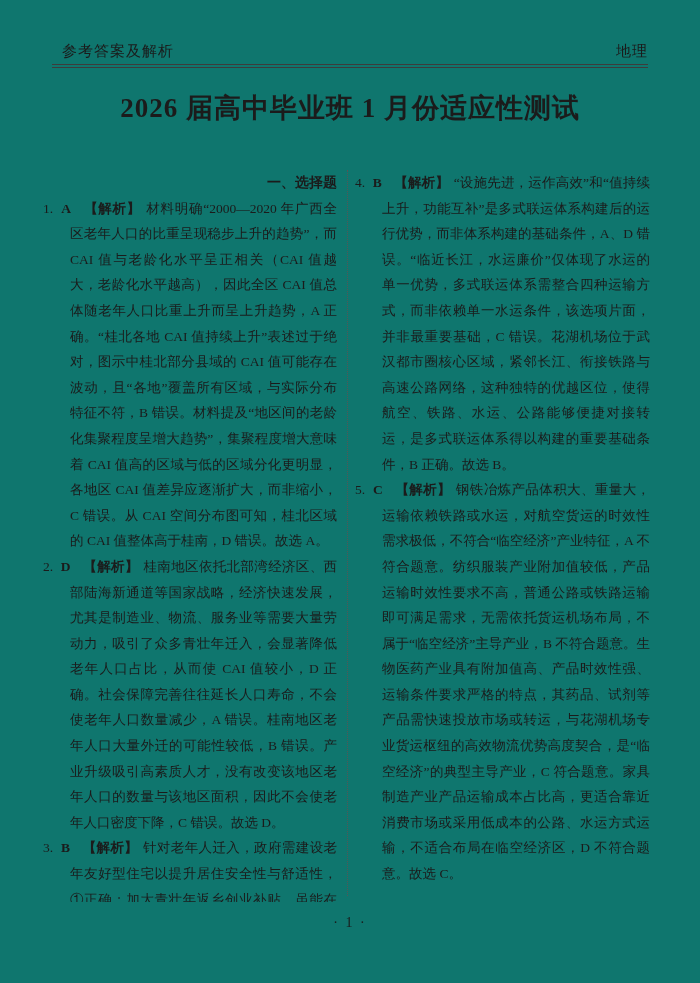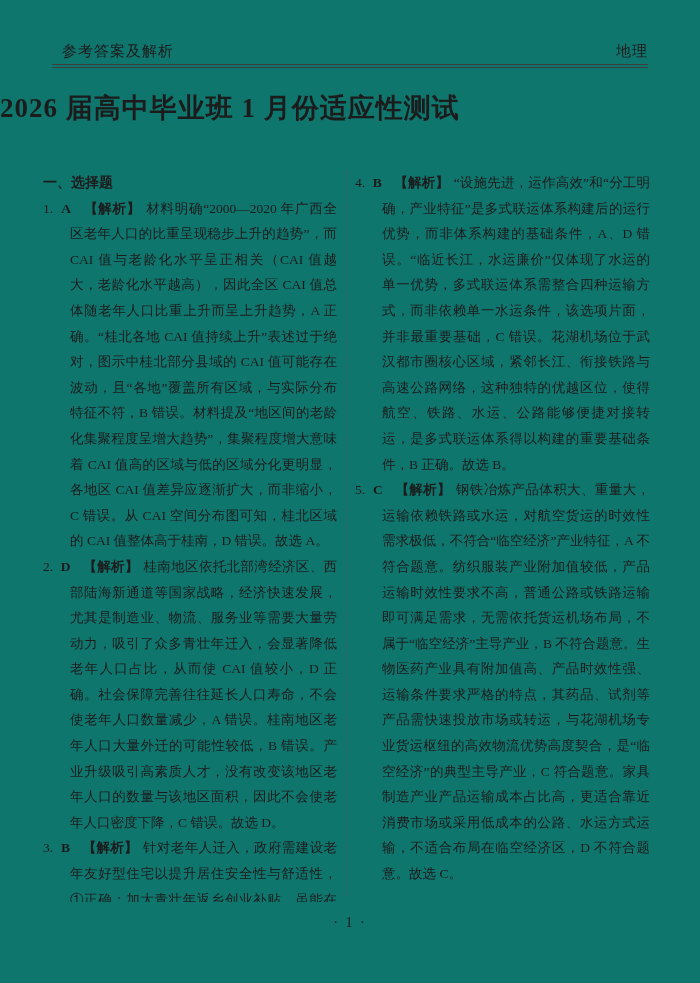--- a/index.html
+++ b/index.html
@@ -18,21 +18,21 @@
     font-size:15px; letter-spacing:1px;
   }
   .header-rule {
     position:absolute; top:64px; left:52px; right:52px;
     height:2px;
     border-top:1.5px solid #3c3c3c;
     border-bottom:1px solid #3c3c3c;
   }
   .doc-title {
     position:absolute; top:90px; left:0; width:100%;
-    margin:0; 
+    margin:0; text-align:center;
     font-size:27px; font-weight:bold; letter-spacing:1px;
   }
   .doc-subtitle {
     position:absolute; top:141px; left:0; width:100%;
     margin:0; text-align:center;
     font-family:"Liberation Sans","DejaVu Sans",sans-serif;
     font-size:17px; font-weight:bold; letter-spacing:1px;
   }
   .content {
     position:absolute; top:170px; left:43px; right:50px;
@@ -46,21 +46,21 @@
   .col-left  { width:294px; }
   .col-right { flex:1; }
   .divider {
     width:0; height:726px;
     border-left:1px dotted #555;
     margin-left:10px; margin-right:7px;
   }
   .section-heading {
     font-family:"Liberation Sans","DejaVu Sans",sans-serif;
     font-weight:bold; font-size:14px;
-    text-align:left;
+    text-align:right;
   }
   .item { margin:0; padding-left:27px; text-indent:-27px; }
   .item .num { margin-right:4px; }
   .item .ans { font-weight:bold; margin-right:9px; }
   .item .tag {
     font-family:Liberation Serif, serif;
     font-weight:bold; margin-right:1px;
   }
   .cont { margin:0; padding-left:6px; }
   .page-number {
@@ -109,21 +109,21 @@
     </div>
 
     <div class="divider"></div>
 
     <div class="col col-right">
 
       <p class="item">
         <span class="num">4.</span>
         <span class="ans">B</span>
         <span class="tag">【解析】</span>
-        <span class="txt">“设施先进，运作高效”和“分工明确，产业特征”是多式联运体系构建后的运行优势，而非体系构建的基础条件，A、D 错误。“临近长江，水运廉价”仅体现了水运的单一优势，多式联运体系需整合四种运输方式，而非依赖单一水运条件，该选项片面，并非最重要基础，C 错误。花湖机场位于武汉都市圈核心区域，紧邻长江、衔接铁路与高速公路网络，这种独特的优越区位，使得航空、铁路、水运、公路能够便捷对接转运，是多式联运体系得以构建的重要基础条件，B 正确。故选 B。</span>
+        <span class="txt">“设施先进，运作高效”和“值持续上升，功能互补”是多式联运体系构建后的运行优势，而非体系构建的基础条件，A、D 错误。“临近长江，水运廉价”仅体现了水运的单一优势，多式联运体系需整合四种运输方式，而非依赖单一水运条件，该选项片面，并非最重要基础，C 错误。花湖机场位于武汉都市圈核心区域，紧邻长江、衔接铁路与高速公路网络，这种独特的优越区位，使得航空、铁路、水运、公路能够便捷对接转运，是多式联运体系得以构建的重要基础条件，B 正确。故选 B。</span>
       </p>
 
       <p class="item">
         <span class="num">5.</span>
         <span class="ans">C</span>
         <span class="tag">【解析】</span>
         <span class="txt">钢铁冶炼产品体积大、重量大，运输依赖铁路或水运，对航空货运的时效性需求极低，不符合“临空经济”产业特征，A 不符合题意。纺织服装产业附加值较低，产品运输时效性要求不高，普通公路或铁路运输即可满足需求，无需依托货运机场布局，不属于“临空经济”主导产业，B 不符合题意。生物医药产业具有附加值高、产品时效性强、运输条件要求严格的特点，其药品、试剂等产品需快速投放市场或转运，与花湖机场专业货运枢纽的高效物流优势高度契合，是“临空经济”的典型主导产业，C 符合题意。家具制造产业产品运输成本占比高，更适合靠近消费市场或采用低成本的公路、水运方式运输，不适合布局在临空经济区，D 不符合题意。故选 C。</span>
       </p>
 
     </div>

